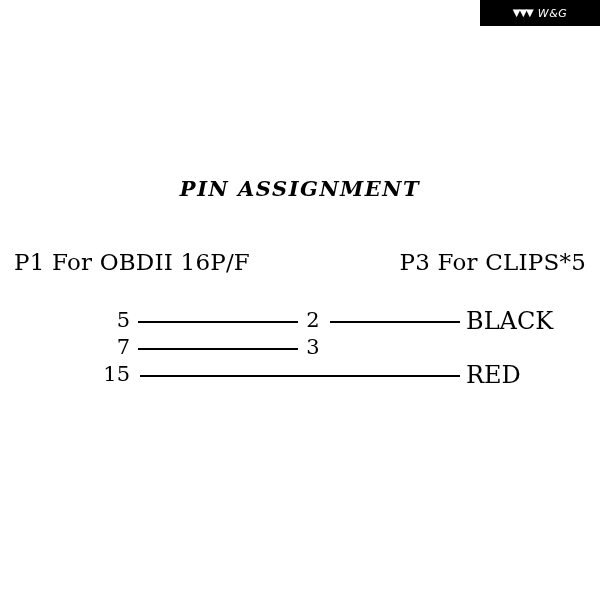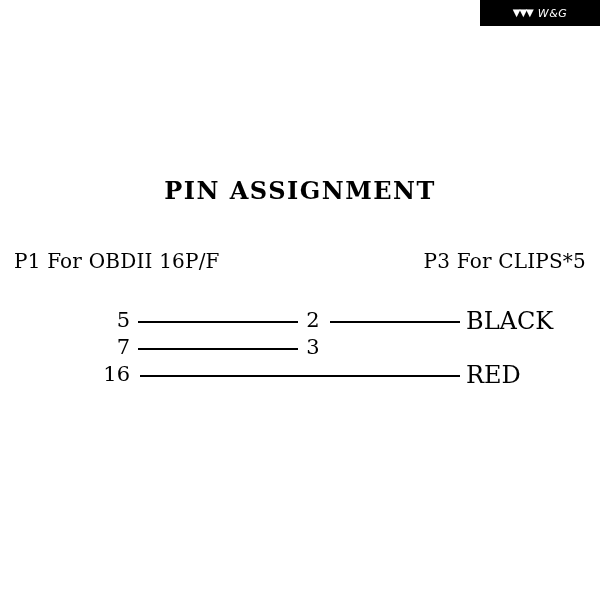--- a/index.html
+++ b/index.html
@@ -46,35 +46,36 @@
   }
 
   
   #title {
     position: absolute;
     top: 176px;
     left: 0;
     width: 600px;
     text-align: center;
     font-family: "DejaVu Serif", serif;
-    font-size: 24px;
+    font-size: 21px;
     font-weight: bold;
     letter-spacing: 1.5px;
+    font-style: italic;
   }
 
   
   #headers {
     position: absolute;
     top: 249px;
     left: 14px;
     width: 572px;
     display: flex;
     justify-content: space-between;
     align-items: baseline;
-    font-size: 20px;
+    font-size: 23px;
     letter-spacing: 0.2px;
     white-space: nowrap;
   }
 
   
   #wiring {
     position: absolute;
     top: 307px;
     left: 0;
     width: 600px;
@@ -145,19 +146,19 @@
 
   <div class="wire-row">
     <span class="pin-left">7</span>
     <span class="seg seg-a"></span>
     <span class="pin-mid">3</span>
     <span class="pin-right"></span>
   </div>
 
 
   <div class="wire-row">
-    <span class="pin-left">16</span>
+    <span class="pin-left">15</span>
     <span class="seg seg-long"></span>
     <span class="pin-mid"></span>
     <span class="pin-right">RED</span>
   </div>
 
 </div>
 
 </body></html>

